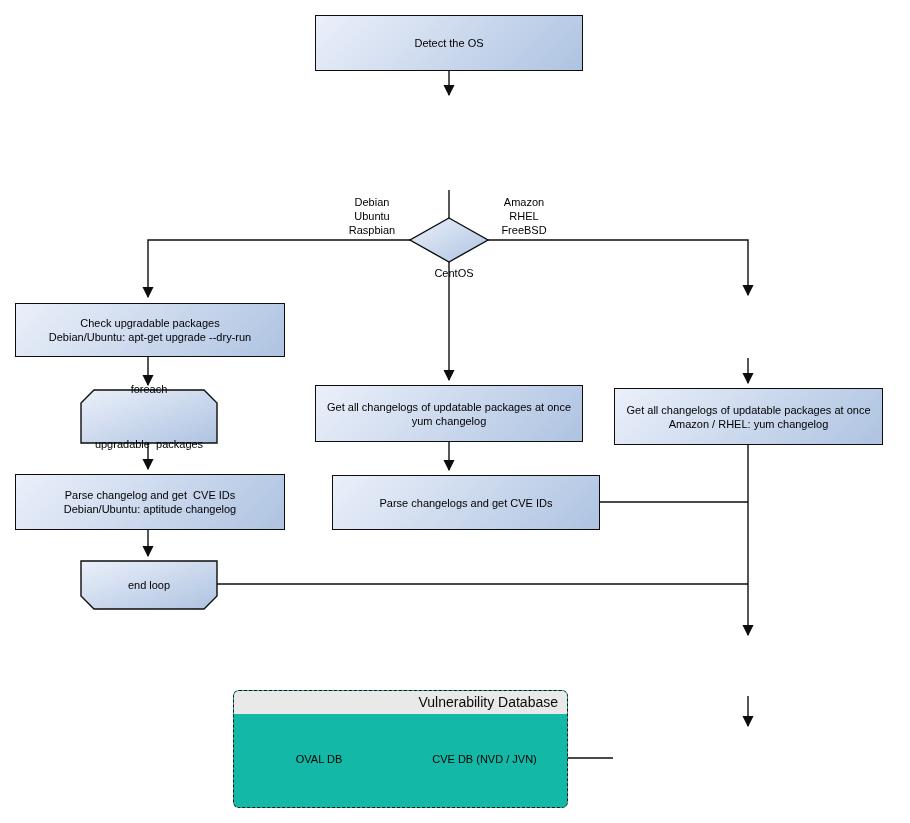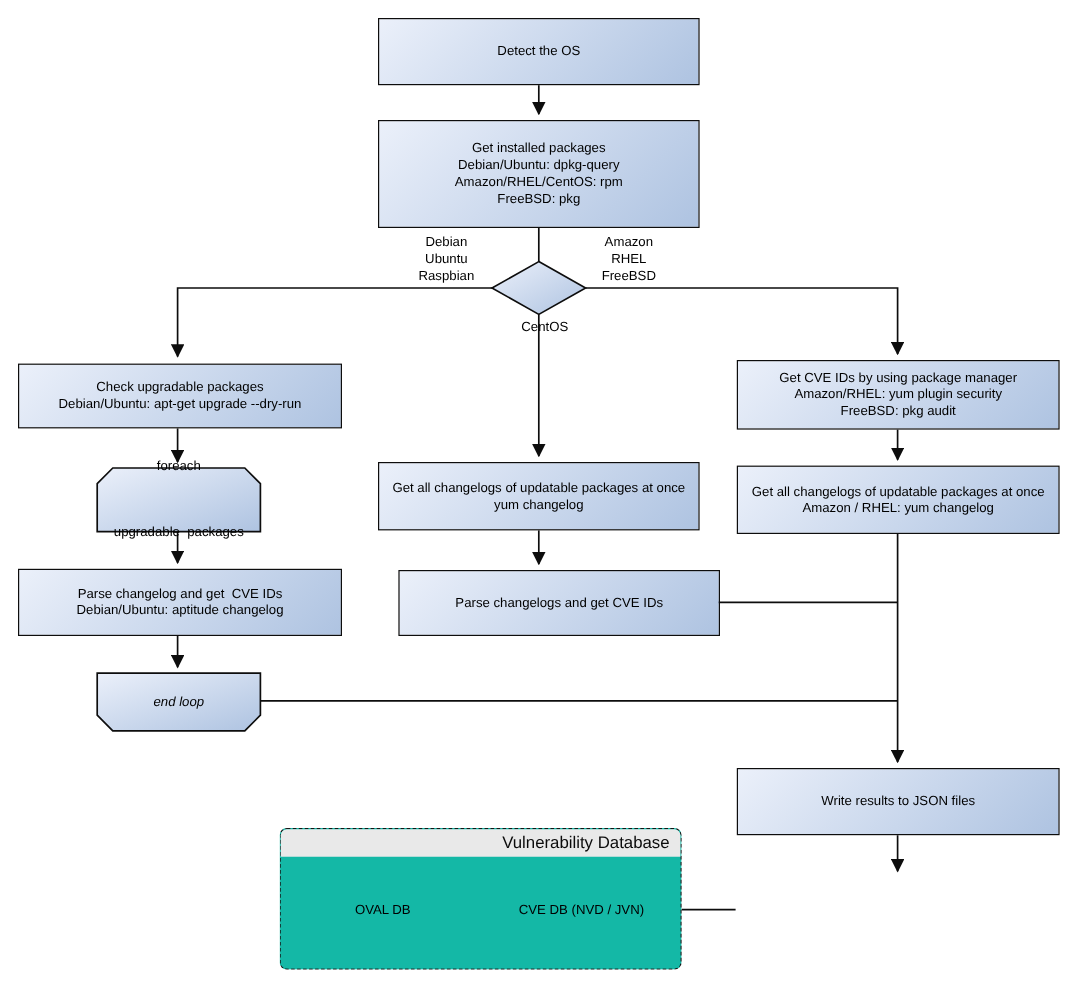--- a/index.html
+++ b/index.html
@@ -82,68 +82,54 @@
   </svg>
 
   <div class="vdb" style="left:233px;top:690px;width:335px;height:118px;">
     <div class="vdb-band">Vulnerability Database</div>
   </div>
 
   <div class="node" style="left:315px;top:15px;width:268px;height:56px;">
     <div class="line">Detect the OS</div>
   </div>
 
-  <div class="node" style="left:315px;top:100px;width:268px;height:90px;">
-    <div class="line">Get installed packages</div>
-    <div class="line">Debian/Ubuntu: dpkg-query</div>
-    <div class="line">Amazon/RHEL/CentOS: rpm</div>
-    <div class="line">FreeBSD: pkg</div>
-  </div>
 
   <div class="node" style="left:15px;top:303px;width:270px;height:54px;">
     <div class="line">Check upgradable packages</div>
     <div class="line">Debian/Ubuntu: apt-get upgrade --dry-run</div>
   </div>
 
   <div class="node" style="left:15px;top:474px;width:270px;height:56px;">
     <div class="line">Parse changelog and get  CVE IDs</div>
     <div class="line">Debian/Ubuntu: aptitude changelog</div>
   </div>
 
   <div class="node" style="left:315px;top:385px;width:268px;height:57px;">
     <div class="line">Get all changelogs of updatable packages at once</div>
     <div class="line">yum changelog</div>
   </div>
 
   <div class="node" style="left:315px;top:475px;width:268px;height:55px;margin-left:17px;">
     <div class="line">Parse changelogs and get CVE IDs</div>
   </div>
 
-  <div class="node" style="left:614px;top:300px;width:269px;height:58px;">
-    <div class="line">Get CVE IDs by using package manager</div>
-    <div class="line">Amazon/RHEL: yum plugin security</div>
-    <div class="line">FreeBSD: pkg audit</div>
-  </div>
 
   <div class="node" style="left:614px;top:388px;width:269px;height:57px;">
     <div class="line">Get all changelogs of updatable packages at once</div>
     <div class="line">Amazon / RHEL: yum changelog</div>
   </div>
 
-  <div class="node" style="left:614px;top:640px;width:269px;height:56px;">
-    <div class="line">Write results to JSON files</div>
-  </div>
 
 
   <div class="shape-label" style="left:81px;top:390px;width:136px;height:53px;">
     <div class="line">foreach</div>
     <div class="line">upgradable  packages</div>
   </div>
 
-  <div class="shape-label" style="left:81px;top:561px;width:136px;height:48px;font-style:italic;">
+  <div class="shape-label" style="left:81px;top:561px;width:136px;height:48px;">
     <div class="line">end loop</div>
   </div>
 
   <div class="txt" style="left:482px;top:195px;width:84px;">
     <div class="line">Amazon</div>
     <div class="line">RHEL</div>
     <div class="line">FreeBSD</div>
   </div>
 
   <div class="txt" style="left:330px;top:195px;width:84px;">

